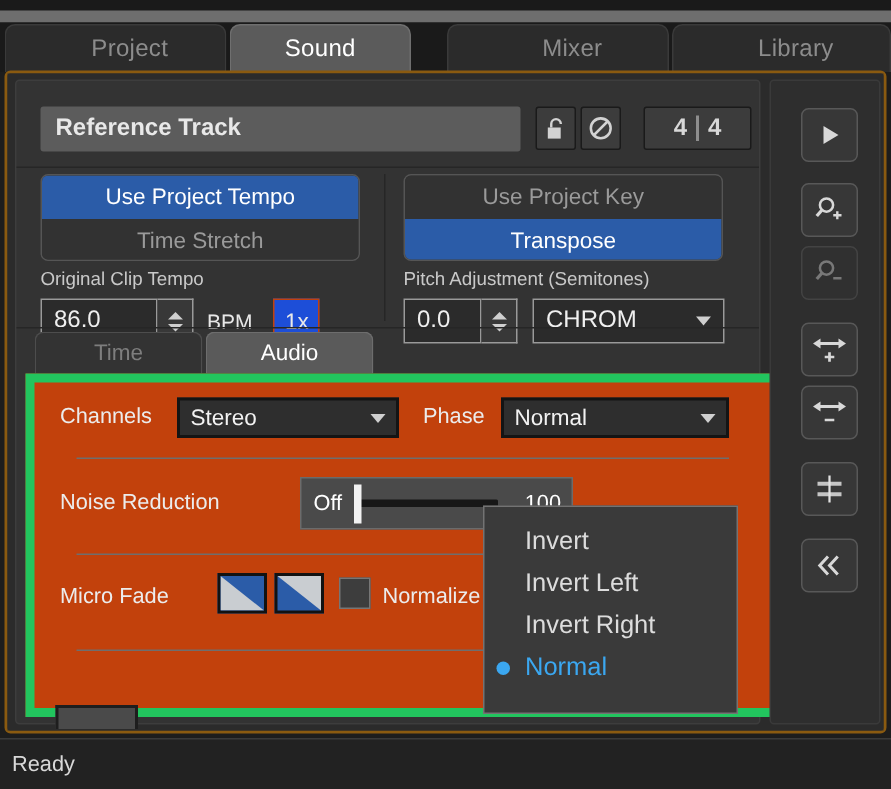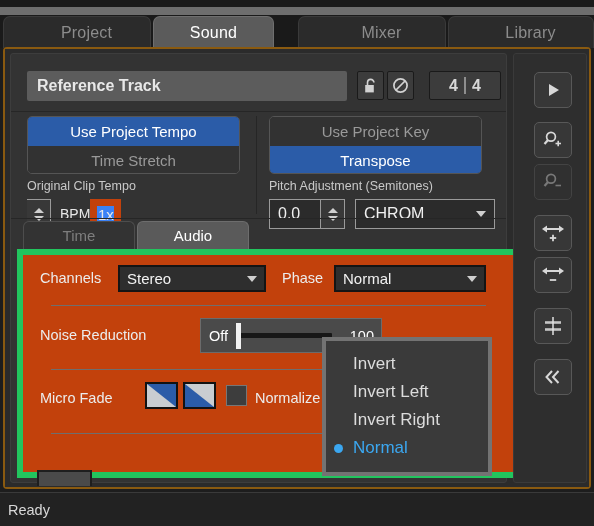--- a/index.html
+++ b/index.html
@@ -105,30 +105,30 @@
   .numbox.narrow { width:52px; }
   .spin {
     width:24px; height:30px; background:#383838; border:1px solid #9a9a9a; border-left:none;
     display:flex; flex-direction:column; align-items:center; justify-content:center; gap:3px;
   }
   .spin i { border-left:5px solid transparent; border-right:5px solid transparent; display:block; }
   .spin .up { border-bottom:5px solid #cfcfcf; }
   .spin .dn { border-top:5px solid #cfcfcf; }
   .unit { color:#e8e8e8; font-size:14px; margin-left:9px; }
   .btn-1x {
-    margin-left:0; width:31px; height:30px; background:#3b82f6;
-    border:7px solid #c2410c; color:#e9e9e9; font-size:15px;
+    margin-left:14px; width:31px; height:30px; background:#1d4ed8;
+    border:1px solid #c2410c; color:#e9e9e9; font-size:15px;
     display:flex; align-items:center; justify-content:center;
   }
   .combo {
     margin-left:10px; height:30px; background:#2b2b2b; border:1px solid #9a9a9a;
     color:#f0f0f0; font-size:16px; display:flex; align-items:center;
     padding:0 8px; justify-content:space-between;
   }
-  .combo.chrom { width:140px; }
+  .combo.chrom { width:128px; }
   .caret { border-left:5px solid transparent; border-right:5px solid transparent; border-top:6px solid #cfcfcf; }
 
   
   .sub-tabbar { position:absolute; left:6px; top:167px; width:485px; height:28px; }
   .sub-tab {
     position:absolute; top:0; height:28px; border-radius:6px 6px 0 0;
     display:flex; align-items:center; justify-content:center; font-size:15px;
     border:1px solid #4d4d4d; border-bottom:none;
   }
   .sub-tab.inactive { background:#333333; color:#7e7e7e; }
@@ -171,21 +171,21 @@
 
   
   .bottom-cut {
     position:absolute; left:14px; top:215px; width:55px; height:16px;
     background:#4a4a4a; border:2px solid #1e1e1e; border-bottom:none;
   }
 
   
   .popup {
     position:absolute; left:322px; top:337px; width:170px; height:139px;
-    background:#3a3a3a; border:4px solid #737373; z-index:40;
+    background:#3a3a3a; border:1px solid #737373; z-index:40;
   }
   .popup-item {
     height:28px; display:flex; align-items:center; font-size:17px; color:#dcdcdc;
     padding-left:8px;
   }
   .popup-item.sel-item { color:#3ba7f0; }
   .bullet { width:9px; height:9px; border-radius:50%; background:#3ba7f0; margin-right:10px; }
   .bullet.empty { background:transparent; }
 
   
@@ -262,20 +262,21 @@
           <div class="seg-wrap">
             <div class="seg on">
               <span>Use Project Tempo</span>
             </div>
             <div class="seg off">
               <span>Time Stretch</span>
             </div>
           </div>
           <div class="field-label">Original Clip Tempo</div>
           <div class="numrow">
+            <div class="numbox">86.0</div>
             <div class="spin">
               <i class="up"></i>
               <i class="dn"></i>
             </div>
             <div class="unit">BPM</div>
             <div class="btn-1x">1x</div>
           </div>
         </div>
 
         <div class="grp-div"></div>

